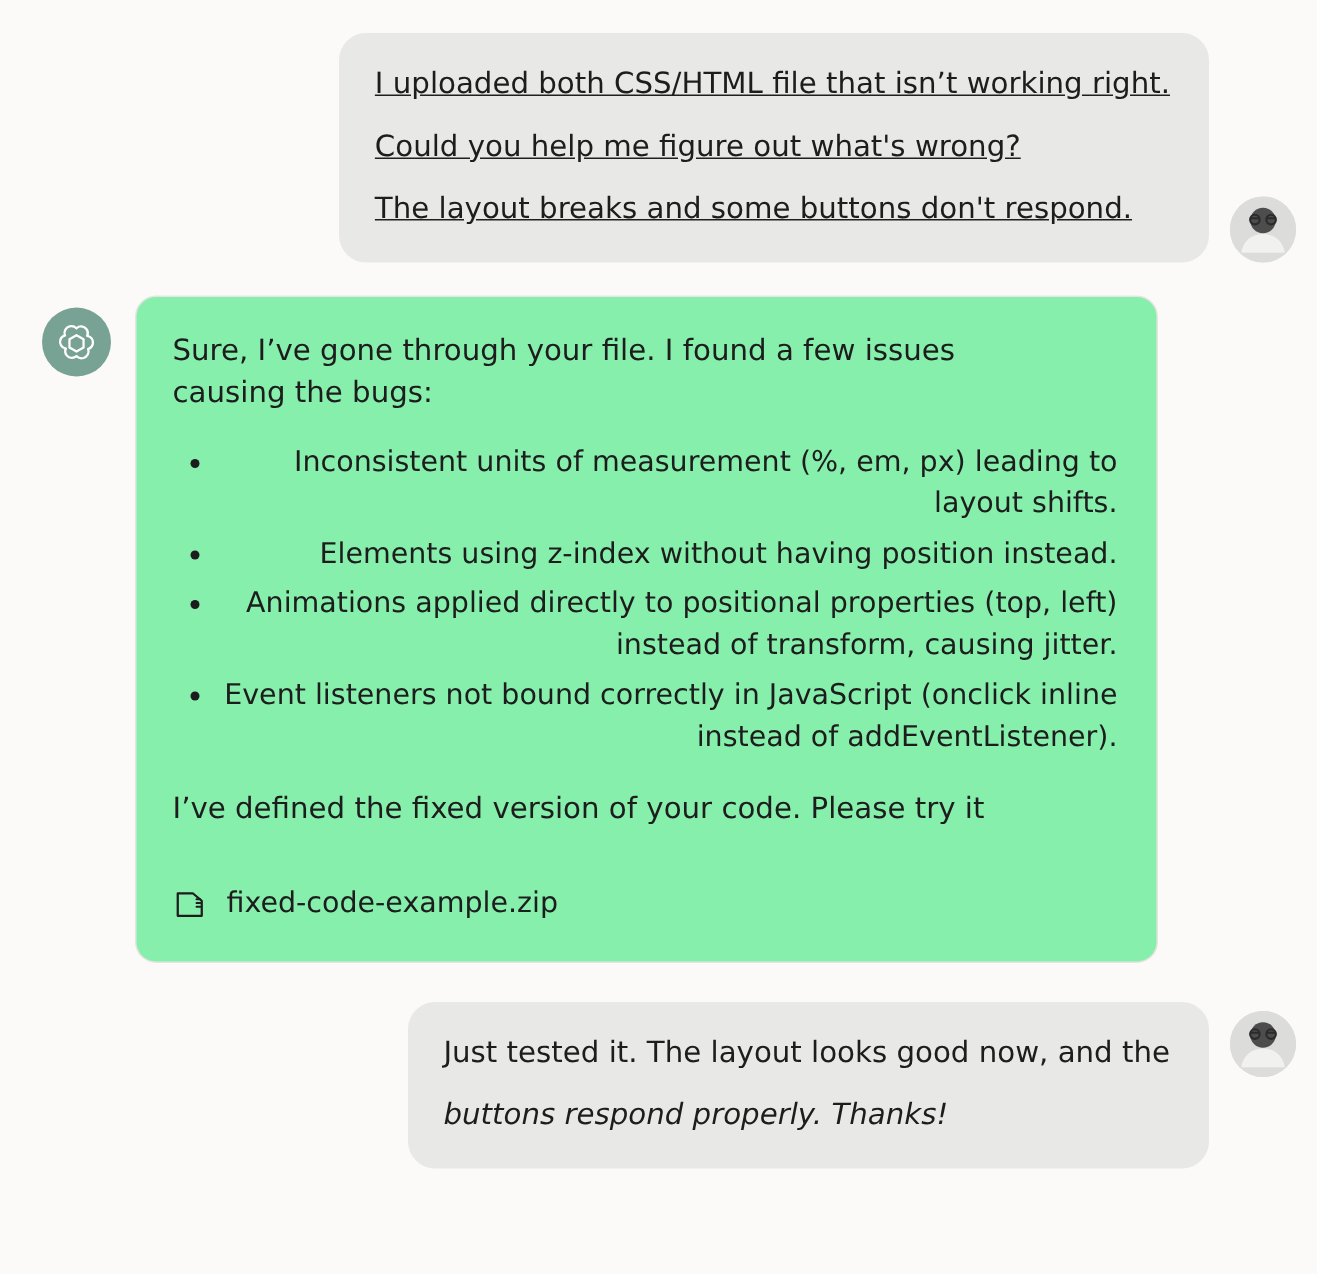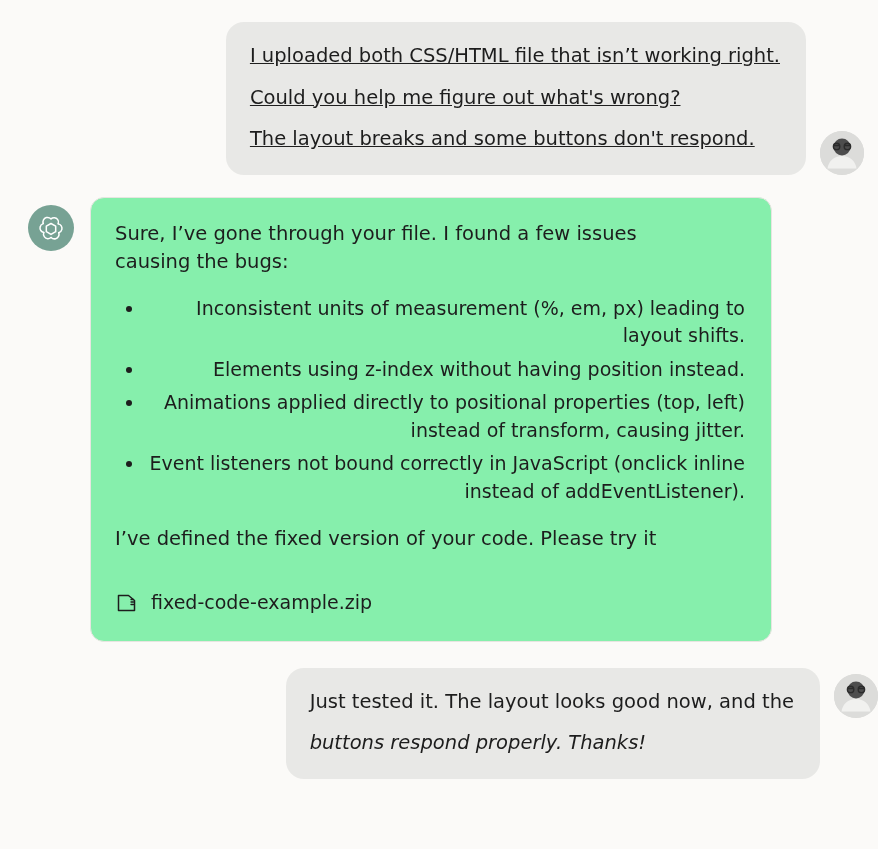--- a/index.html
+++ b/index.html
@@ -119,21 +119,21 @@
   .attachment .file-name {
     font-size: 19px;
     color: #1d1d1d;
   }
 
   
   .row-user-2 {
     display: flex;
     justify-content: flex-end;
     align-items: flex-start;
-    padding-right: 0;
+    padding-right: 14px;
     margin-top: 26px;
   }
   .user-bubble-2 {
     background: #e8e8e6;
     border-radius: 18px;
     padding: 20px 26px 22px 24px;
     max-width: 656px;
     box-sizing: border-box;
     margin-right: 14px;
   }

